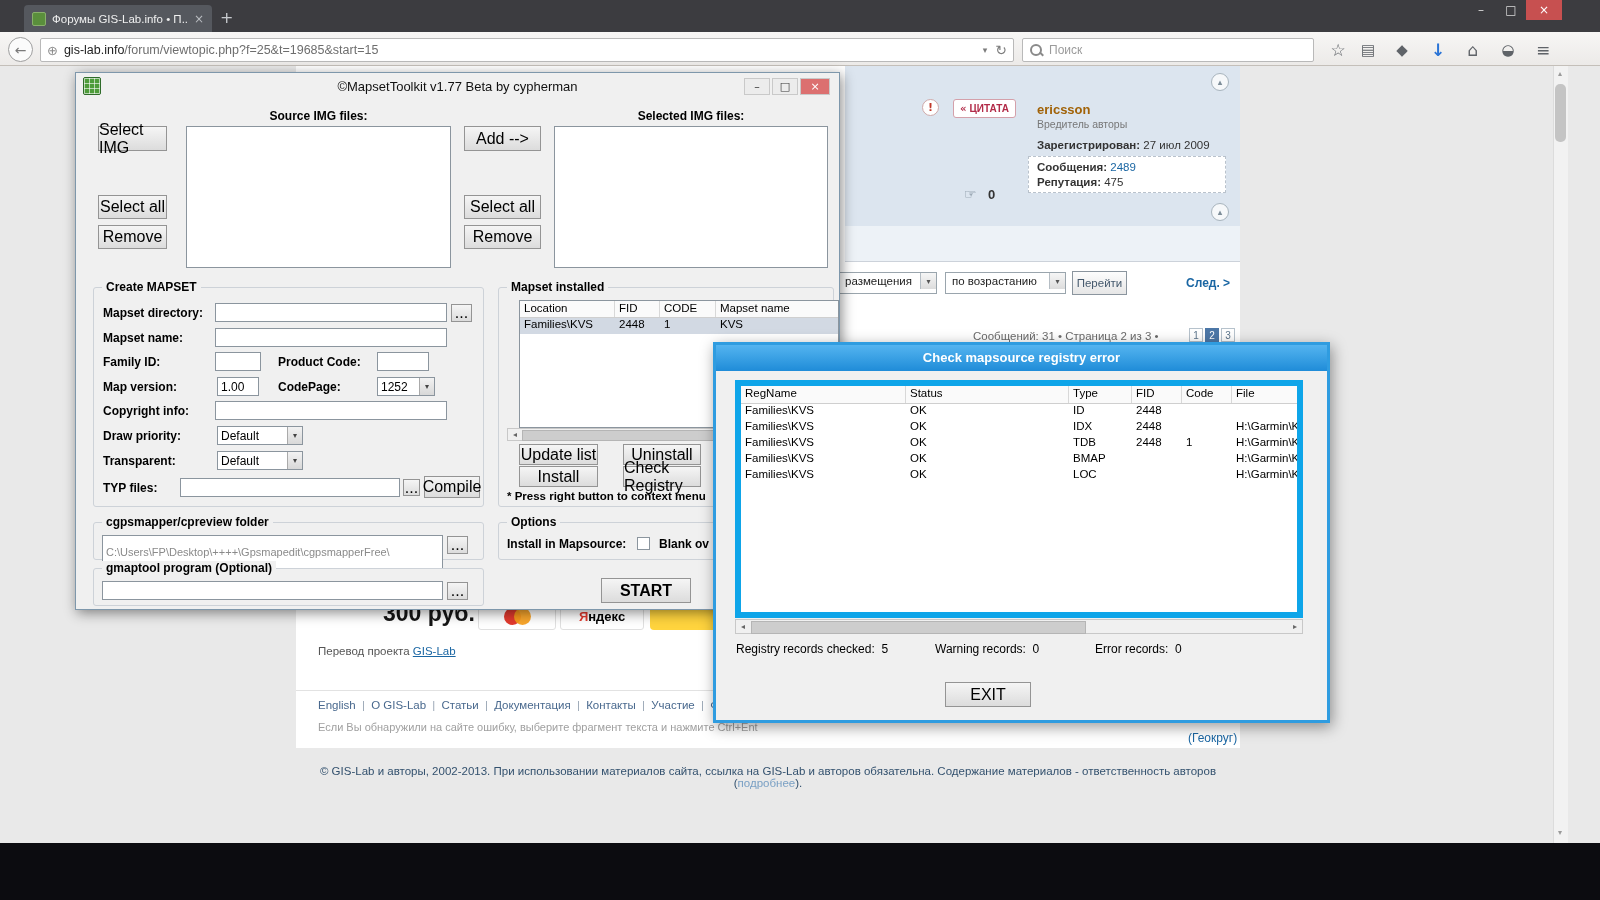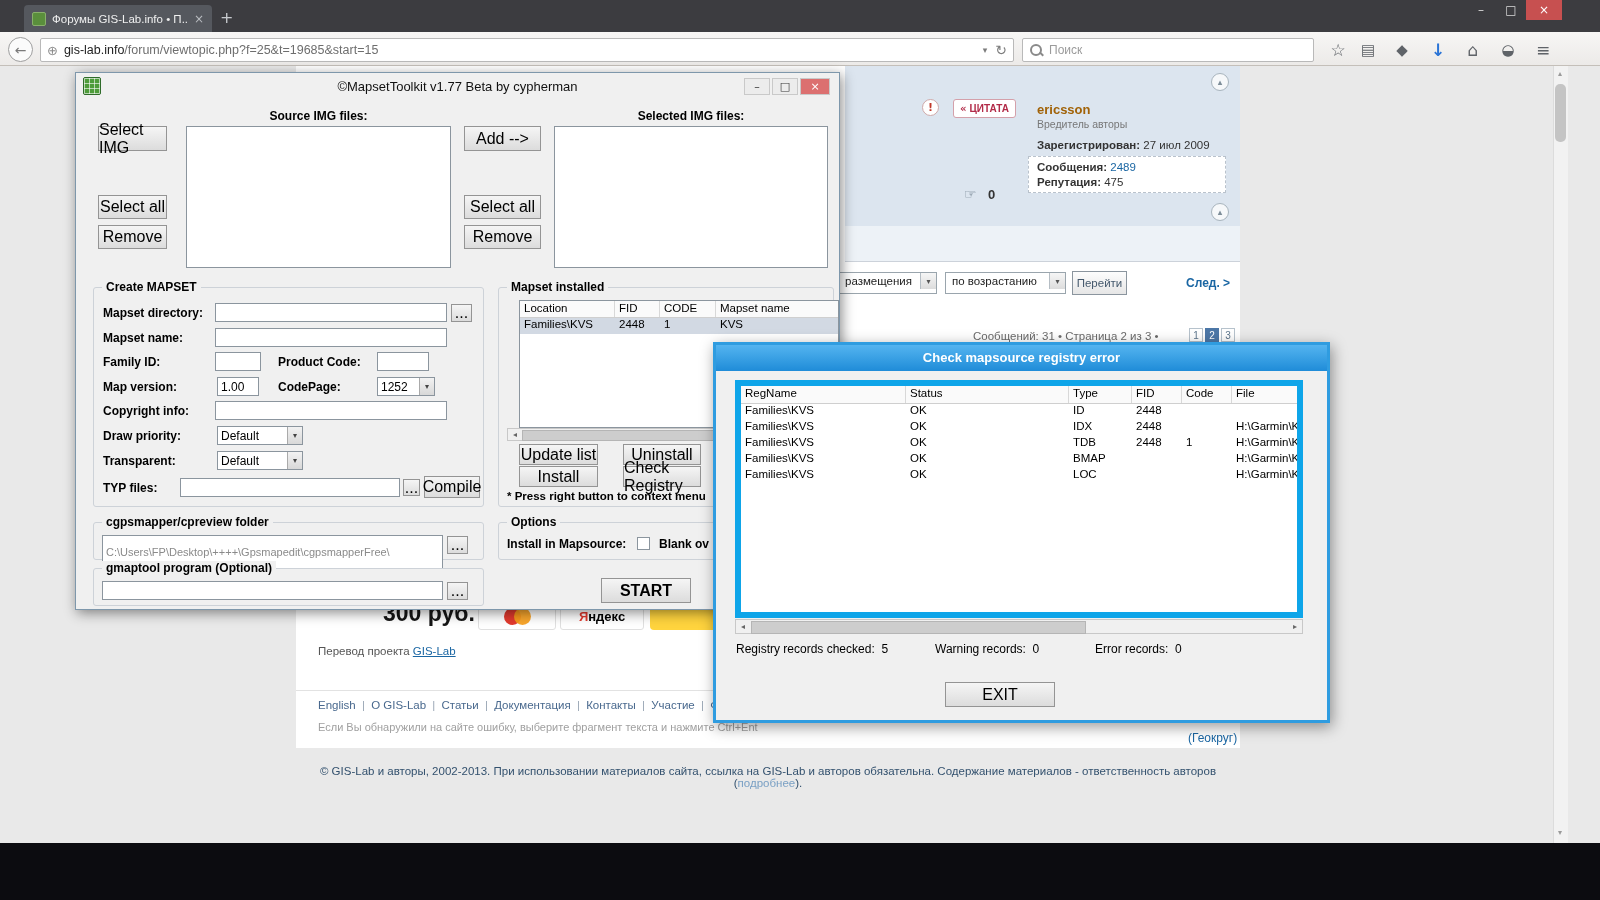--- a/index.html
+++ b/index.html
@@ -373,21 +373,21 @@
     <div class="abs hscroll gly" style="left:19px;top:274px;width:568px;height:15px">
       <span class="harrow">◂</span>
       <span class="hthumb" style="left:15px;width:335px;height:13px"></span>
       <span class="harrow">▸</span>
     </div>
 
     <span class="abs" style="left:20px;top:297px;font-size:12px"><span>Registry records checked:</span>&nbsp;&nbsp;<span>5</span></span>
     <span class="abs" style="left:219px;top:297px;font-size:12px"><span>Warning records:</span>&nbsp;&nbsp;<span>0</span></span>
     <span class="abs" style="left:379px;top:297px;font-size:12px"><span>Error records:</span>&nbsp;&nbsp;<span>0</span></span>
 
-    <div class="abs btn" style="left:229px;top:337px;width:110px;height:25px">EXIT</div>
+    <div class="abs btn" style="left:229px;top:337px;width:86px;height:25px">EXIT</div>
   </div>
 
   <div class="abs taskbar">
     
     
     
     
     
     
 

